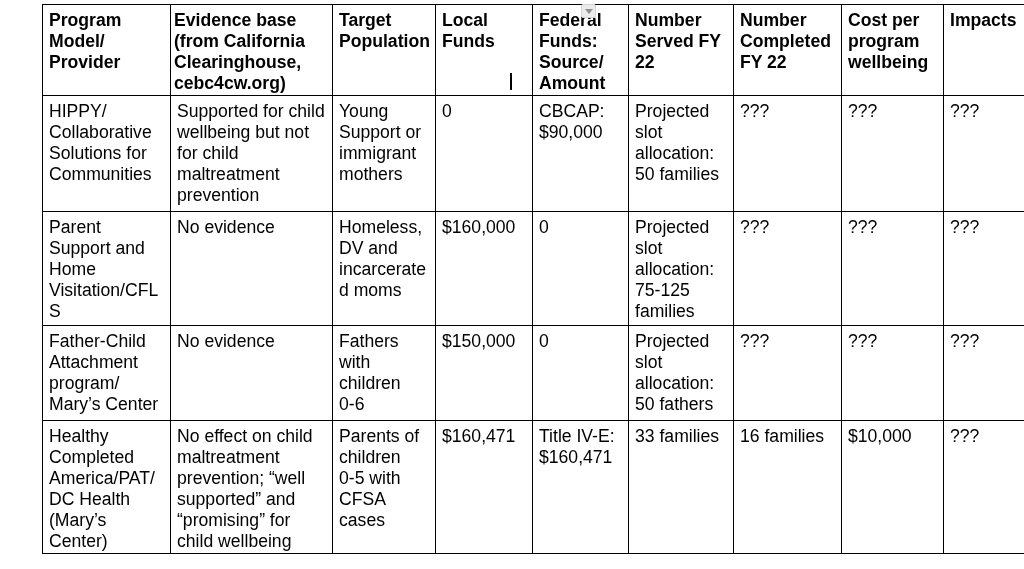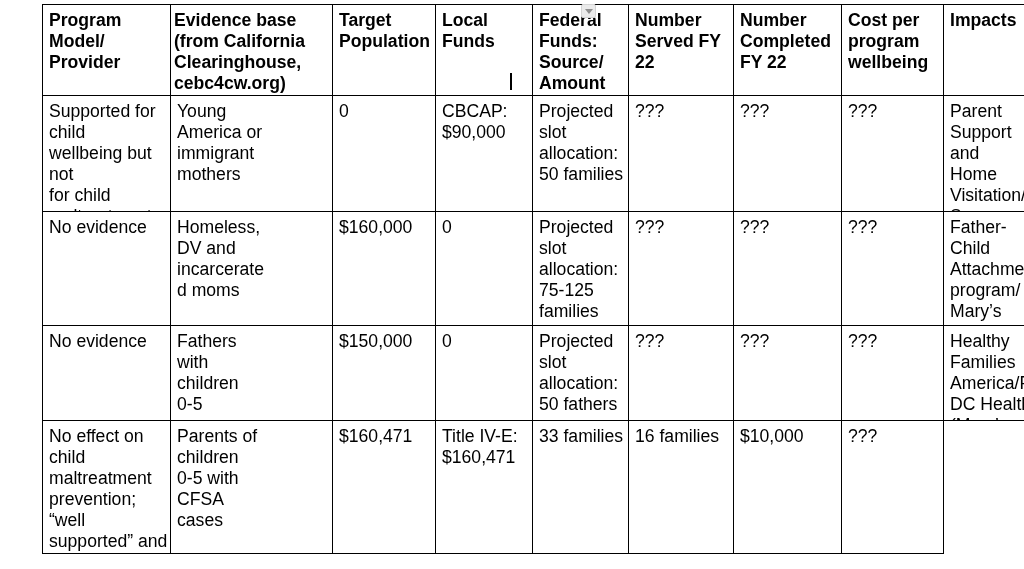--- a/index.html
+++ b/index.html
@@ -100,27 +100,31 @@
 Served FY
 22</div>
     <div class="cell th">Number
 Completed
 FY 22</div>
     <div class="cell th">Cost per
 program
 wellbeing</div>
     <div class="cell th">Impacts</div>
 
+    <div class="cell">HIPPY/
+Collaborative
+Solutions for
+Communities</div>
     <div class="cell">Supported for child
 wellbeing but not
 for child
 maltreatment
 prevention</div>
     <div class="cell">Young
-America or
+Support or
 immigrant
 mothers</div>
     <div class="cell">0</div>
     <div class="cell">CBCAP:
 $90,000</div>
     <div class="cell">Projected
 slot
 allocation:
 50 families</div>
     <div class="cell">???</div>
@@ -149,33 +153,33 @@
     <div class="cell">???</div>
 
     <div class="cell">Father-Child
 Attachment
 program/
 Mary’s Center</div>
     <div class="cell">No evidence</div>
     <div class="cell">Fathers
 with
 children
-0-5</div>
+0-6</div>
     <div class="cell">$150,000</div>
     <div class="cell">0</div>
     <div class="cell">Projected
 slot
 allocation:
 50 fathers</div>
     <div class="cell">???</div>
     <div class="cell">???</div>
     <div class="cell">???</div>
 
     <div class="cell">Healthy
-Families
+Completed
 America/PAT/
 DC Health
 (Mary’s
 Center)</div>
     <div class="cell">No effect on child
 maltreatment
 prevention; “well
 supported” and
 “promising” for
 child wellbeing</div>

